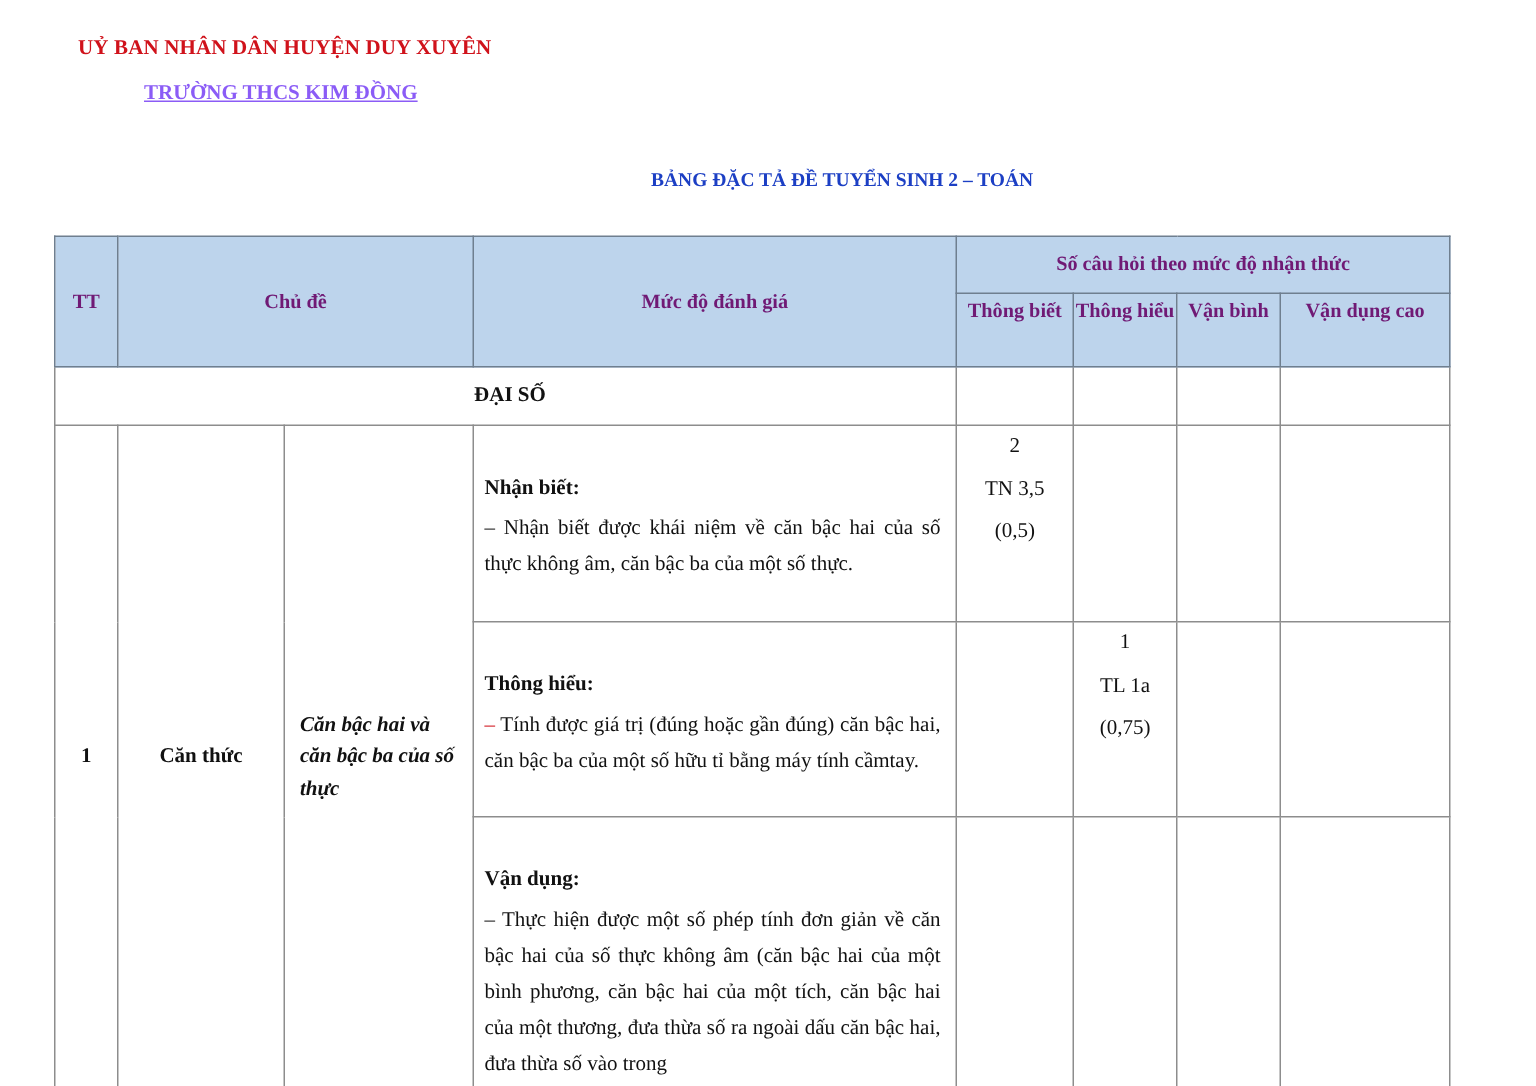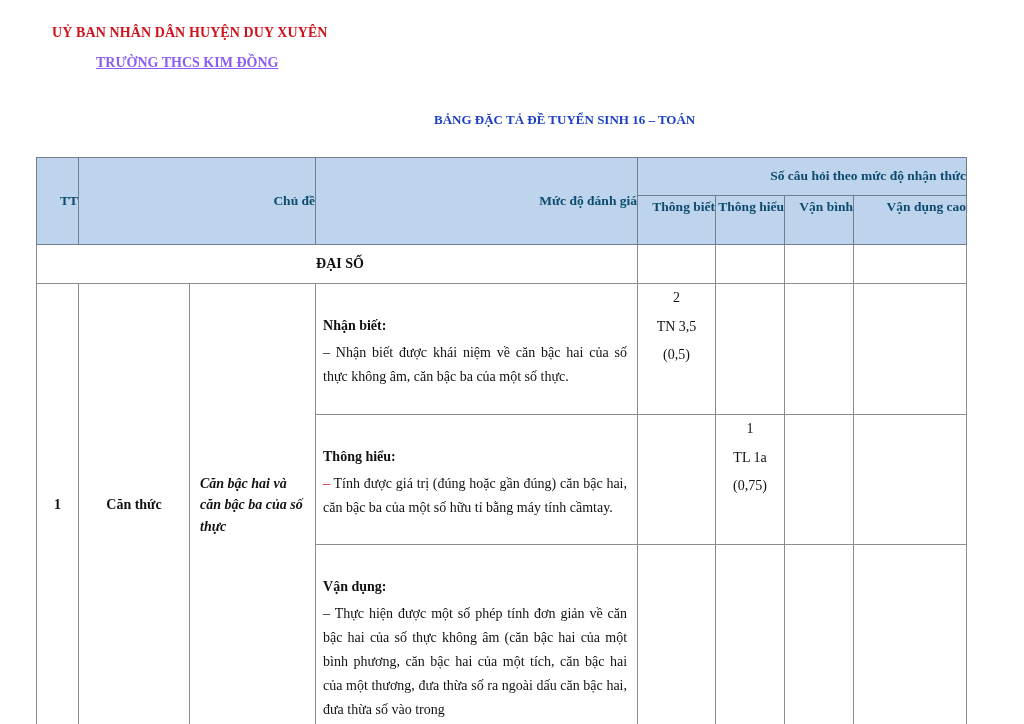--- a/index.html
+++ b/index.html
@@ -22,23 +22,22 @@
   table.spec {
     position: absolute; left: 36px; top: 157px;
     border-collapse: collapse; table-layout: fixed;
     width: 930px;
   }
   table.spec td, table.spec th {
     border: 1px solid #8d8d8d; padding: 0; vertical-align: middle;
     font-size: 14px; line-height: 1.2;
   }
   table.spec thead th {
-    background: #bdd4ec; font-weight: bold; font-size: 13.5px; color: #0c4a6e;
+    background: #bdd4ec; font-weight: bold; font-size: 13.5px; color: #701a75;
     border-color: #6f7f8f;
-    text-align: right;
   }
   .th-sub { vertical-align: top !important; padding-top: 3px !important; }
   .section-row td { height: 38px; }
   .section-label { font-weight: bold; padding-left: 6px !important; text-align: center; }
   .tt-cell { font-weight: bold; text-align: center; }
   .topic-cell { font-weight: bold; text-align: center; }
   .subtopic-cell { font-weight: bold; font-style: italic; text-align: left; padding: 0 10px !important; line-height: 1.55 !important; }
   .level-cell { vertical-align: top !important; padding: 8px 10px 4px 7px !important; text-align: justify; line-height: 1.72 !important; }
   .level-head { font-weight: bold; display: block; margin-bottom: 3px; margin-top: 22px; }
   .level-body { display: block; }
@@ -47,21 +46,21 @@
   .count-line { display: block; }
   .r1 td { height: 118px; }
   .r2 td { height: 117px; }
   .r3 td { height: 158px; }
 </style>
 </head>
 <body>
 
 <div class="org-line1">UỶ BAN NHÂN DÂN  HUYỆN DUY XUYÊN</div>
 <div class="org-line2">TRƯỜNG THCS KIM ĐỒNG</div>
-<div class="doc-title">BẢNG ĐẶC TẢ ĐỀ TUYỂN SINH 16 – TOÁN</div>
+<div class="doc-title">BẢNG ĐẶC TẢ ĐỀ TUYỂN SINH 2 – TOÁN</div>
 
 <table class="spec">
   <colgroup>
     <col style="width:42px">
     <col style="width:111px">
     <col style="width:126px">
     <col style="width:322px">
     <col style="width:78px">
     <col style="width:69px">
     <col style="width:69px">

